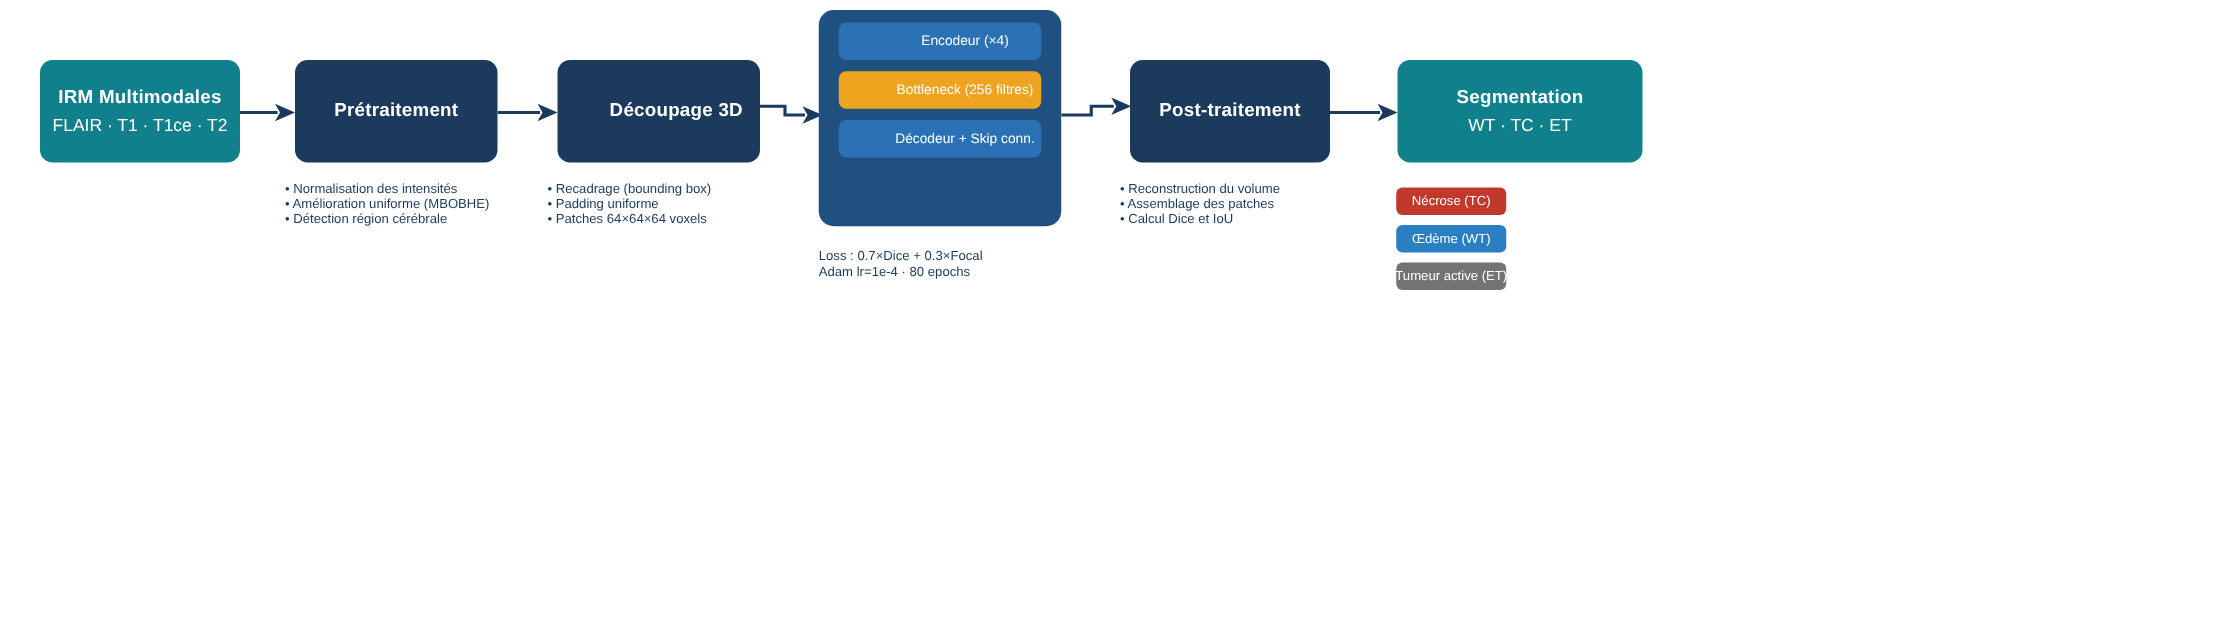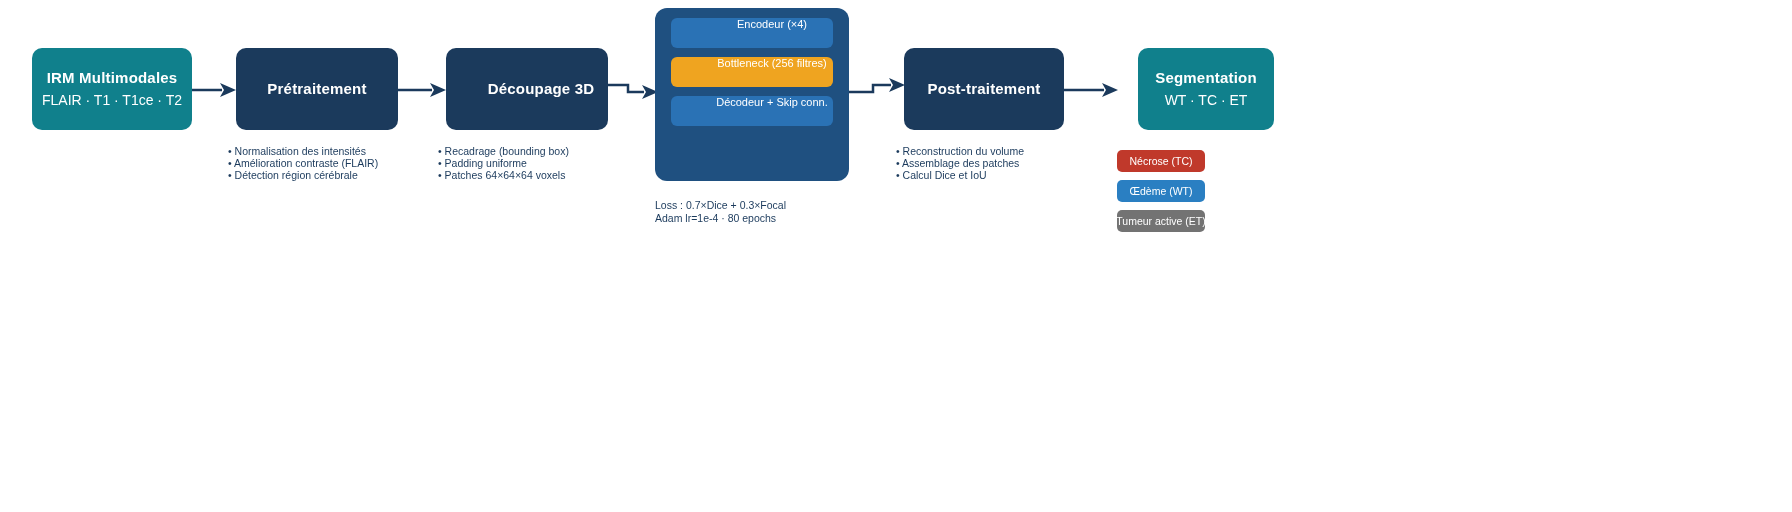--- a/index.html
+++ b/index.html
@@ -47,41 +47,42 @@
   }
 
   .node-teal  { background: #10808c; }
   .node-navy  { background: #1b3a5c; }
 
   
   #node-input        { left: 32px;   top: 48px;  width: 160px; height: 82px; }
   #node-pre          { left: 236px;  top: 48px;  width: 162px; height: 82px; }
   #node-cut          { left: 446px;  top: 48px;  width: 162px; height: 82px; padding-left: 28px; }
   #node-post         { left: 904px;  top: 48px;  width: 160px; height: 82px; text-align: right; }
-  #node-seg          { left: 1118px; top: 48px;  width: 136px; height: 82px; margin-left: 20px; }
+  #node-seg          { left: 1118px; top: 48px;  width: 196px; height: 82px; }
 
   
   #unet {
     position: absolute;
     left: 655px;
     top: 8px;
     width: 194px;
     height: 173px;
     background: #1f5080;
     border-radius: 12px;
     box-sizing: border-box;
     padding: 10px 16px;
     display: flex;
     flex-direction: column;
     gap: 9px;
   }
   .unet-layer {
     height: 30px;
     border-radius: 6px;
     display: flex;
+    align-items: center;
     justify-content: center;
     color: #ffffff;
     font-size: 11px;
     white-space: nowrap;
     padding-left: 40px;
   }
   .layer-blue   { background: #2a72b5; }
   .layer-orange { background: #efa420; }
 
   
@@ -189,21 +190,21 @@
     <span class="title">Post-traitement</span>
   </div>
 
   <div id="node-seg" class="node node-teal">
     <span class="title">Segmentation</span>
     <span class="sub">WT · TC · ET</span>
   </div>
 
   <div id="bullets-pre" class="bullets">
     <div>• Normalisation des intensités</div>
-    <div>• Amélioration contraste (FLAIR)</div>
+    <div>• Amélioration uniforme (MBOBHE)</div>
     <div>• Détection région cérébrale</div>
   </div>
 
   <div id="bullets-cut" class="bullets">
     <div>• Recadrage (bounding box)</div>
     <div>• Padding uniforme</div>
     <div>• Patches 64×64×64 voxels</div>
   </div>
 
   <div id="bullets-post" class="bullets">

